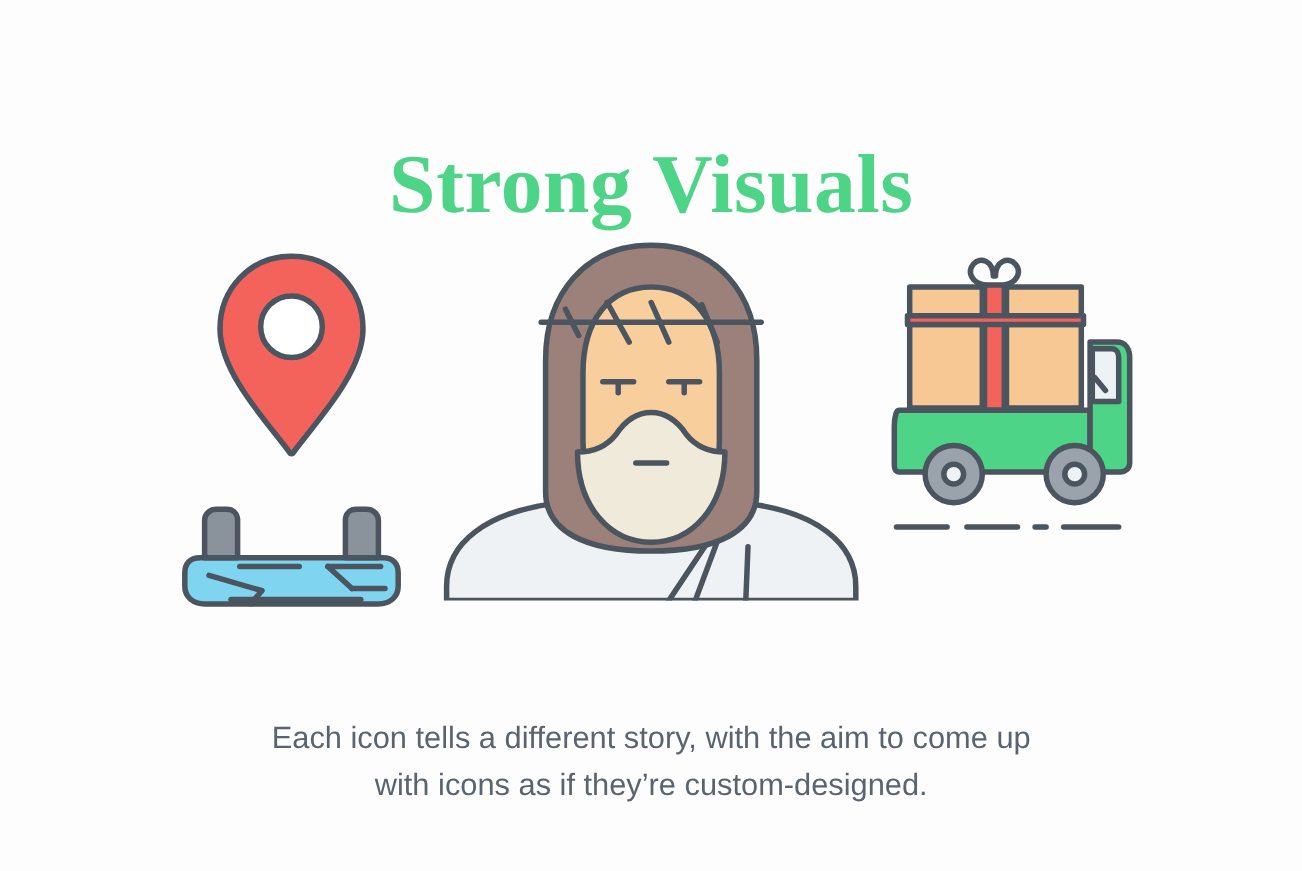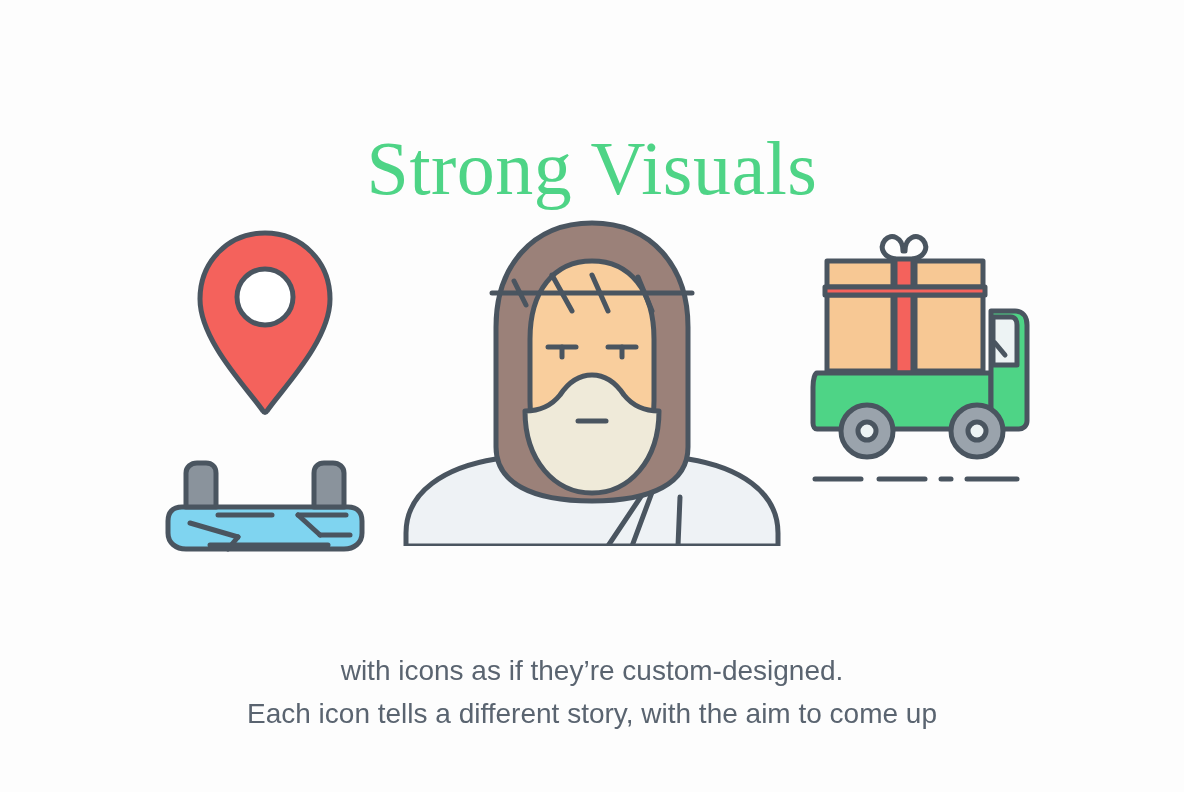--- a/index.html
+++ b/index.html
@@ -13,21 +13,21 @@
     position:relative;
     width:1184px;height:792px;
     background:#fdfdfd;
     box-sizing:border-box;
   }
   .title{
     position:absolute;
     left:0;top:78px;width:1184px;
     text-align:center;
     font-family:"Liberation Serif", serif;
-    font-weight:400;
+    font-weight:700;
     font-size:76px;
     line-height:1.05;
     color:#4ED486;
     letter-spacing:0.5px;
     white-space:nowrap;
   }
   .icon-row{
     position:absolute;
     left:0;top:215px;
     width:1184px;height:340px;
@@ -164,17 +164,17 @@
             <path d="M136 264 L146 264"></path>
             <path d="M162 264 L212 264"></path>
           </g>
         </g>
       </svg>
     </div>
 
   </div>
 
   <p class="caption">
+    <span class="l">Each icon tells a different story, with the aim to come up</span>
     <span class="l">with icons as if they’re custom-designed.</span>
-    <span class="l">Each icon tells a different story, with the aim to come up</span>
   </p>
 
 </div>
 
 </body></html>

